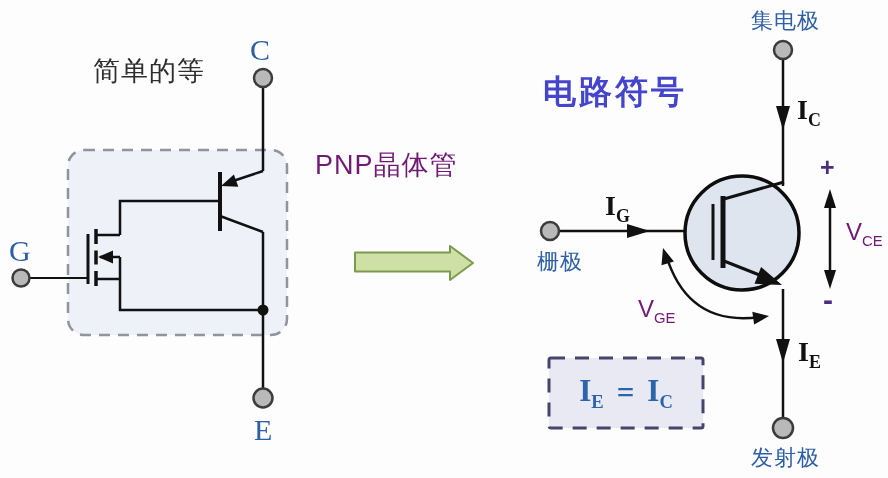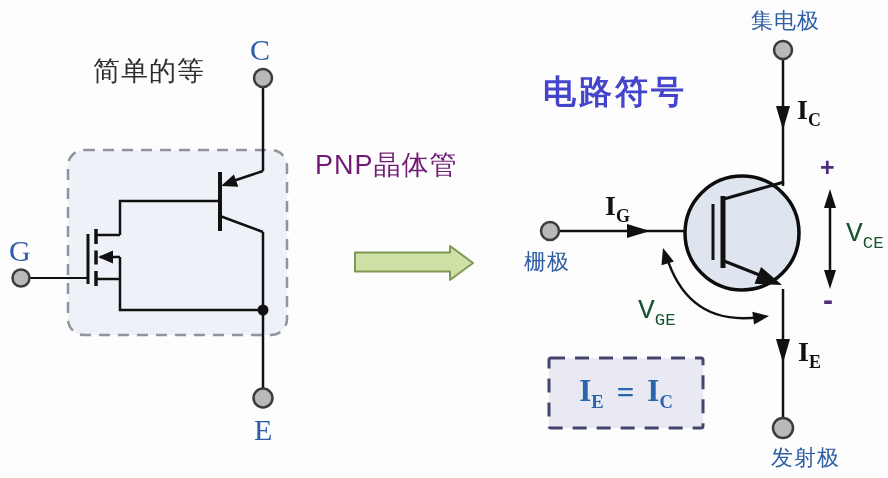--- a/index.html
+++ b/index.html
@@ -9,21 +9,21 @@
     font-family:"Liberation Sans",sans-serif;
   }
   .canvas svg{position:absolute;left:0;top:0;}
   .lbl{position:absolute;white-space:nowrap;line-height:1.1;}
   .cjk-dark{color:#2e2e2e;font-size:27px;letter-spacing:1px;}
   .term-letter{color:#2e5ea6;font-size:30px;font-family:"Liberation Serif",serif;}
   .blue-cjk{color:#2f5fa5;font-size:22px;letter-spacing:1px;}
   .title{color:#4545cc;font-size:33px;font-weight:bold;letter-spacing:3px;}
   .qty{color:#111;font-size:28px;font-family:"Liberation Serif",serif;font-weight:bold;}
   .qty sub{font-size:0.64em;line-height:1;}
-  .volt{color:#14532d;font-size:28px;font-family:Liberation Mono, monospace;}
+  .volt{color:#701a75;font-size:24px;font-family:Liberation Sans, sans-serif;}
   .volt sub{font-size:0.62em;line-height:1;}
   .pol{color:#4b2f7e;font-weight:bold;font-size:25px;}
   .caption-block div{line-height:42px;}
   .mos-block div{line-height:46px;}
   .equation{
     display:flex;align-items:center;justify-content:center;gap:13px;
     color:#2a64ad;font-size:31px;font-family:"Liberation Serif",serif;font-weight:bold;
   }
   .equation sub{font-size:0.6em;}
 </style>
@@ -106,22 +106,22 @@
   <div class="lbl term-letter" style="left:250px;top:33px;">C</div>
   <div class="lbl term-letter" style="left:9px;top:234px;">G</div>
   <div class="lbl term-letter" style="left:254px;top:413px;">E</div>
 
   <div class="lbl cjk-dark" style="left:315px;top:151px;color:#701a75;">PNP晶体管</div>
 
 
   <div class="lbl title" style="left:543px;top:74px;text-align:right;">电路符号</div>
 
   <div class="lbl blue-cjk" style="left:751px;top:9px;">集电极</div>
-  <div class="lbl blue-cjk" style="left:524px;top:250px;">栅极</div>
-  <div class="lbl blue-cjk" style="left:751px;top:446px;margin-left:20px;">发射极</div>
+  <div class="lbl blue-cjk" style="left:537px;top:250px;">栅极</div>
+  <div class="lbl blue-cjk" style="left:751px;top:446px;">发射极</div>
 
   <div class="lbl qty" style="left:797px;top:95px;"><span>I</span><sub>C</sub></div>
 
   <div class="lbl qty" style="left:605px;top:191px;text-align:right;"><span>I</span><sub>G</sub></div>
 
   <div class="lbl qty" style="left:798px;top:337px;"><span>I</span><sub>E</sub></div>
 
   <div class="lbl volt" style="left:846px;top:219px;"><span>V</span><sub>CE</sub></div>
 
   <div class="lbl volt" style="left:638px;top:296px;"><span>V</span><sub>GE</sub></div>

